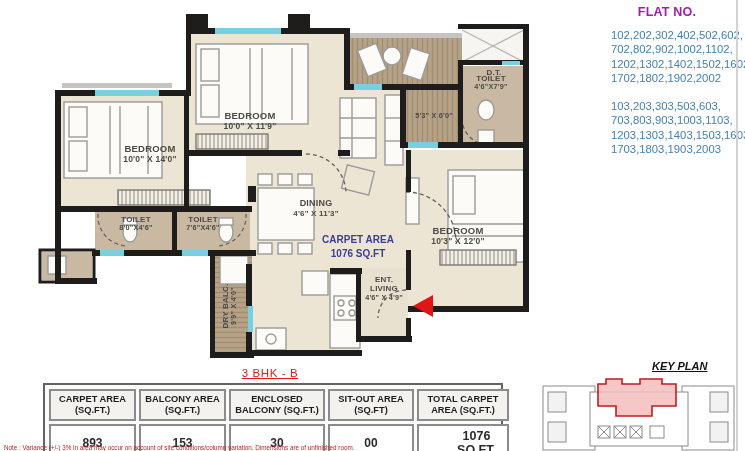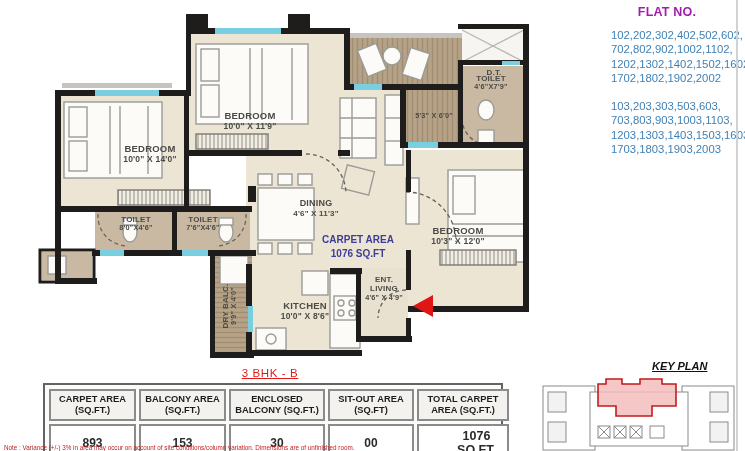--- a/index.html
+++ b/index.html
@@ -264,24 +264,20 @@
     <span class="dm">8'0"X4'6"</span>
   </div>
   <div class="lbl small" style="left:172px;top:215px;width:62px;">
     <span class="nm">TOILET</span>
     <span class="dm">7'6"X4'6"</span>
   </div>
   <div class="lbl small" id="drybalc-lbl">
     <span class="nm">DRY BALC.</span>
     <span class="dm">9'9" X 4'0"</span>
   </div>
-  <div class="lbl" style="left:265px;top:300px;width:80px;">
-    <span class="nm">KITCHEN</span>
-    <span class="dm">10'0" X 8'6"</span>
-  </div>
   <div class="lbl small" id="lobby-lbl" style="left:360px;top:276px;width:48px;">
     <span class="nm">ENT.</span>
     <span class="nm">LIVING</span>
     <span class="dm">4'6" X 4'9"</span>
   </div>
 
   <div id="plan-title">3 BHK - B</div>
 
   <div id="flatno">
     <div class="t">FLAT NO.</div>

